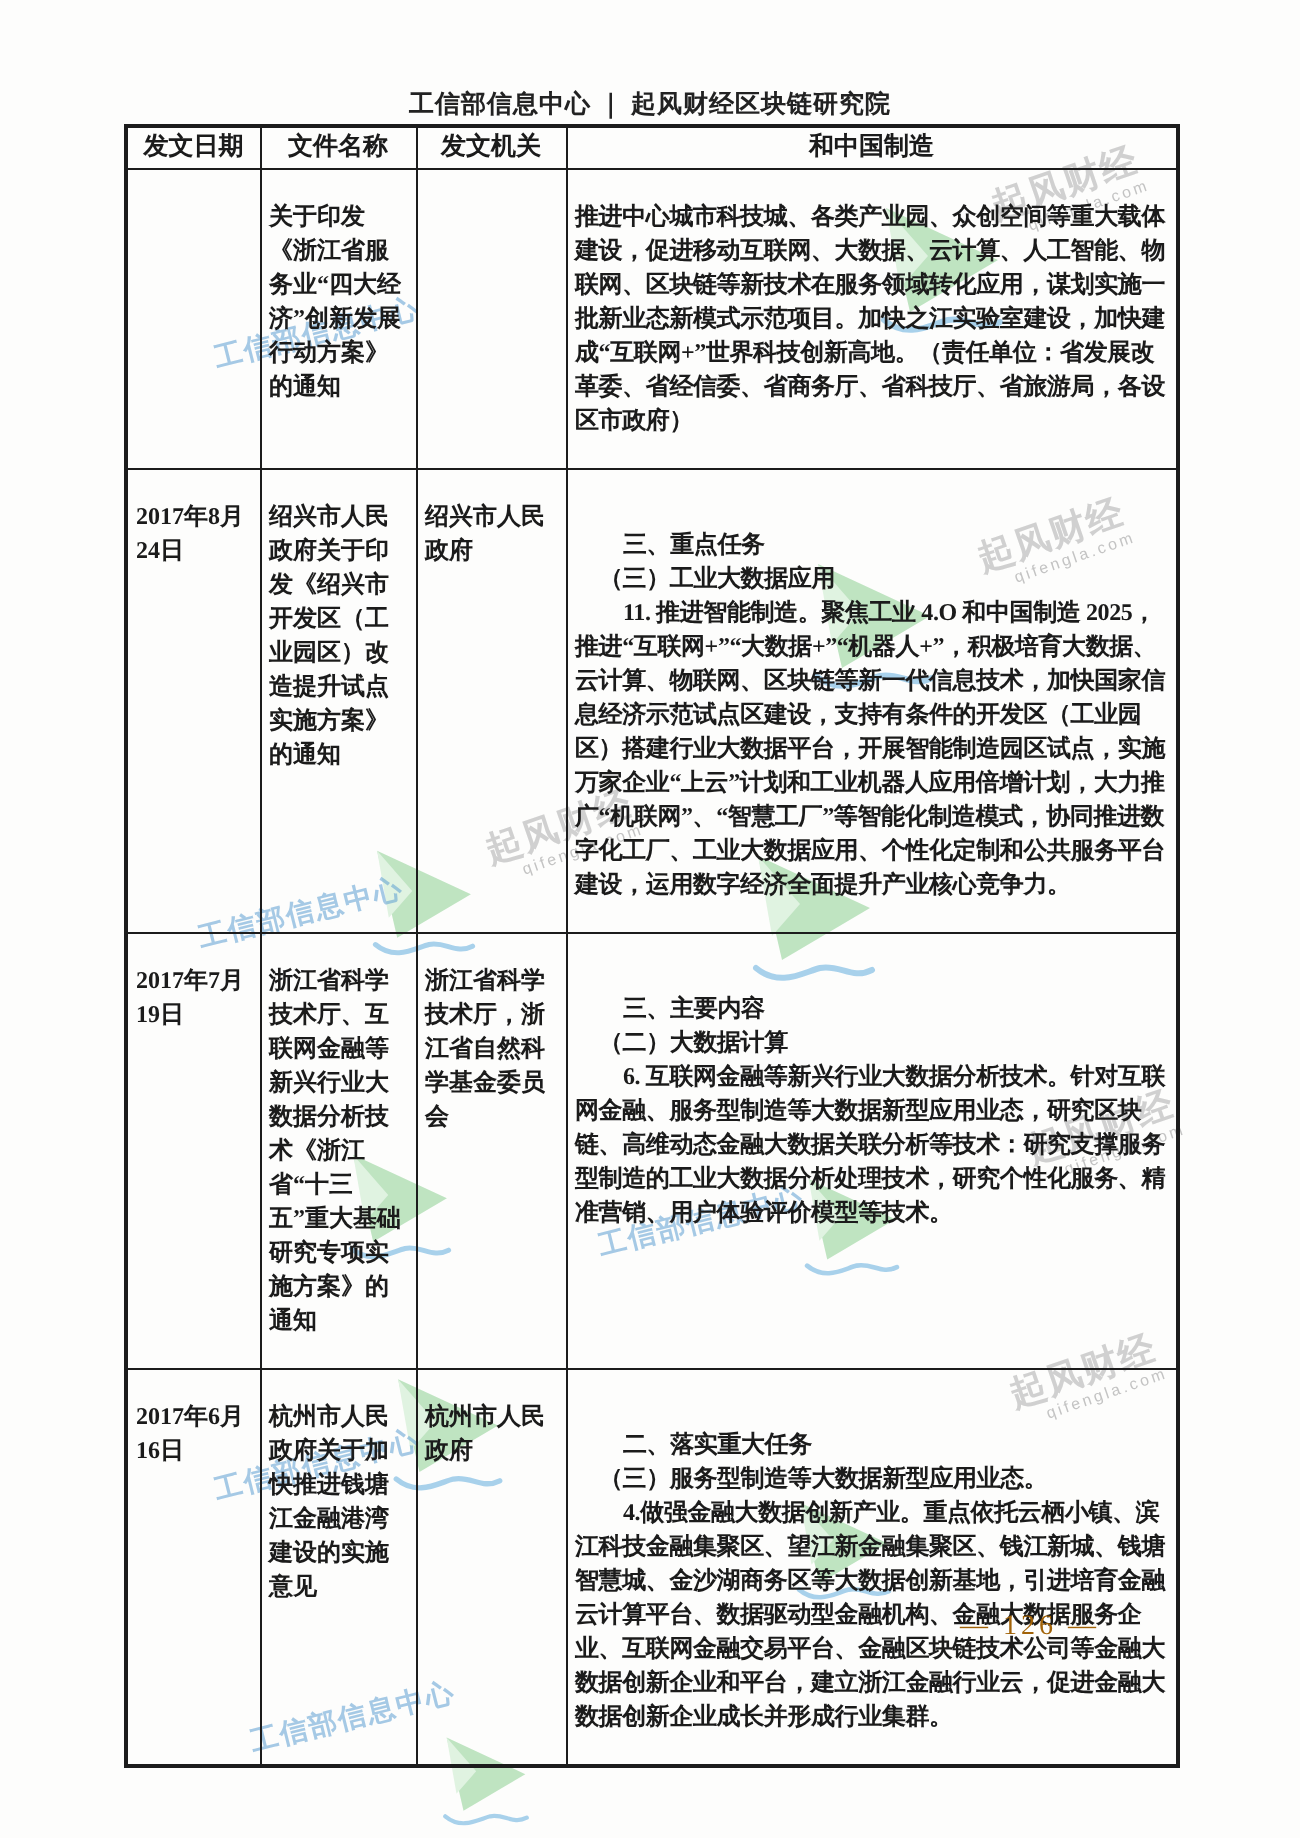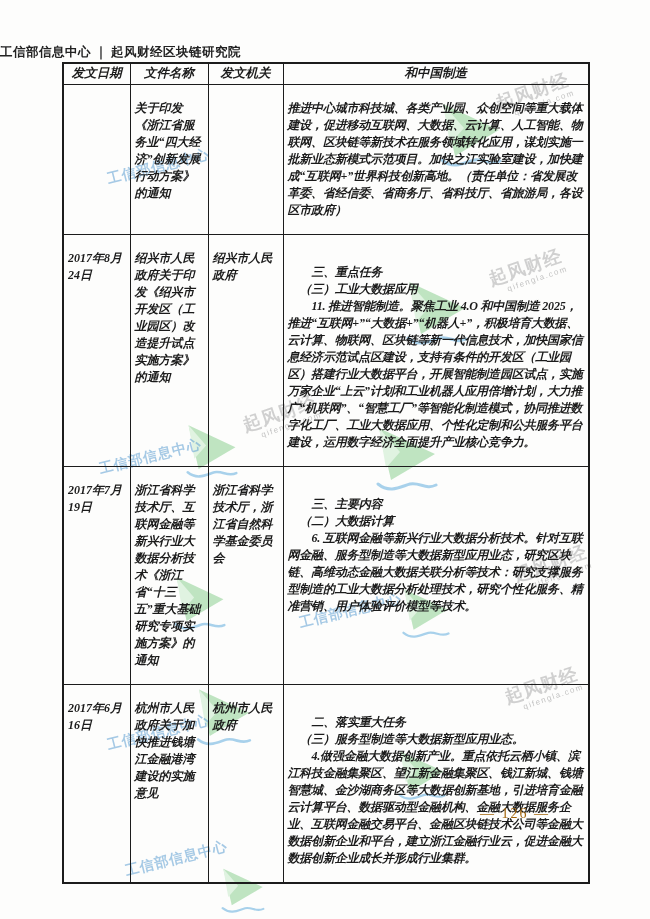--- a/index.html
+++ b/index.html
@@ -9,33 +9,33 @@
     font-family:"Liberation Serif","DejaVu Serif",serif;
     color:#1b1b1b;
     position:relative;
     overflow:hidden;
   }
   .page{position:absolute;inset:0;background:#fdfdfc;}
 
   
   .doc-header{
     position:absolute;top:44px;left:0;width:100%;
+    text-align:center;
     font-size:12.5px;font-weight:bold;color:#222;
     letter-spacing:.5px;
   }
 
   
   table.policy{
     position:absolute;left:62px;top:62px;
     width:526px;
     border-collapse:collapse;
     table-layout:fixed;
     border:2px solid #1c1c1c;
     background:transparent;
-    font-style:italic;
   }
   table.policy th, table.policy td{
     border:1px solid #1c1c1c;
     vertical-align:top;
     font-size:12px;
     line-height:17px;
     font-weight:bold;
     padding:15px 4px;
     word-break:break-all;
     overflow:hidden;

